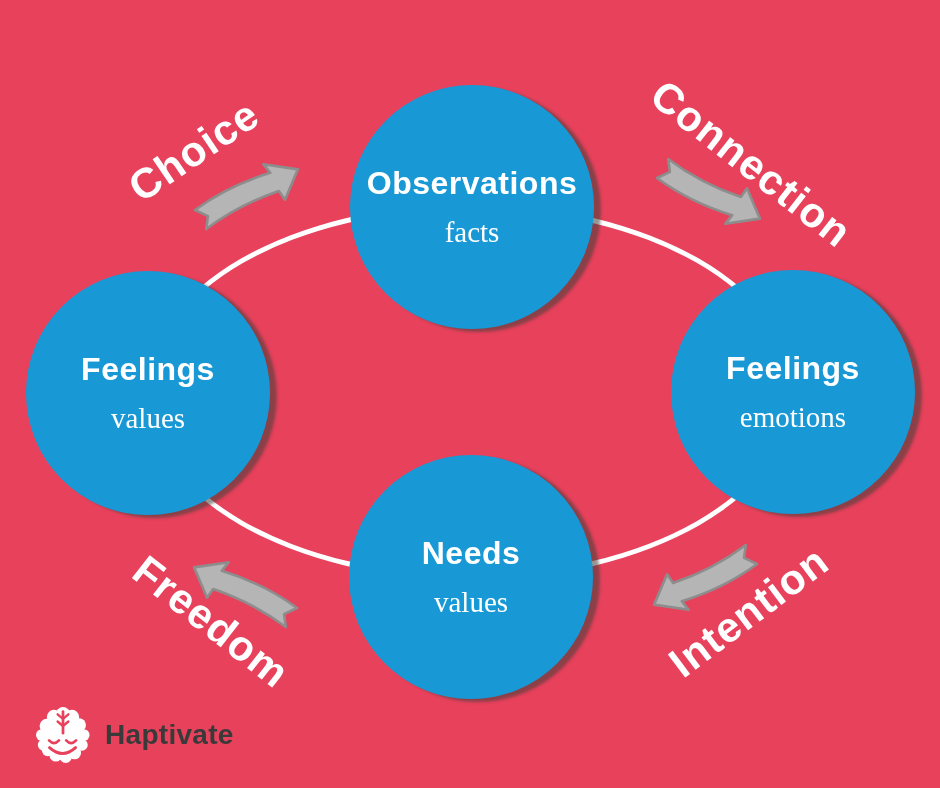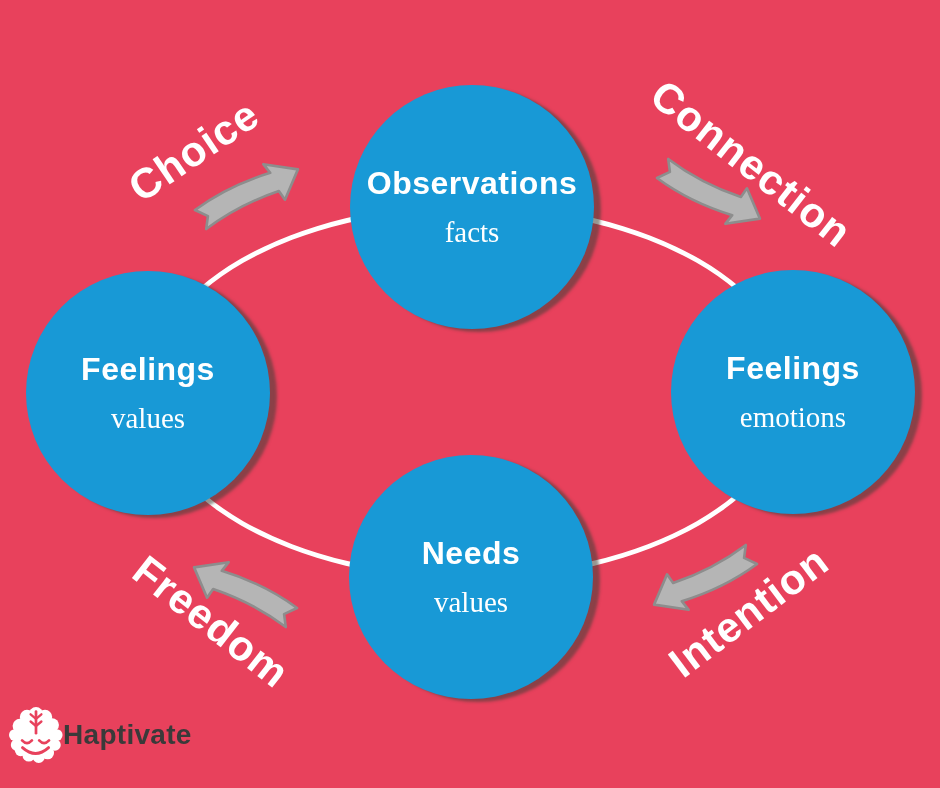--- a/index.html
+++ b/index.html
@@ -74,22 +74,22 @@
     z-index:4;
   }
   .node-top    { left:350px; top:85px;  }
   .node-right  { left:671px; top:270px; }
   .node-bottom { left:349px; top:455px; }
   .node-left   { left:26px;  top:271px; }
   .node-title { font-size:32px; font-weight:700; letter-spacing:0.5px; }
   .node-sub   { font-size:29px; font-weight:400;font-family:Liberation Serif, serif; }
   .logo {
     position:absolute;
-    left:9px; top:704px;
-    display:flex; align-items:center; 
+    left:36px; top:704px;
+    display:flex; align-items:center; gap:15px;
     z-index:5;
   }
   .brain-svg { width:54px; height:62px; }
   .brain-svg .blob { fill:#FFFFFF; }
   .brain-svg .feat { fill:none; stroke:var(--bg-color); stroke-linecap:round; }
   .logo-text {
     font-size:28px;
     font-weight:700;
     color: var(--logo-text-color);
     letter-spacing:0.3px;

